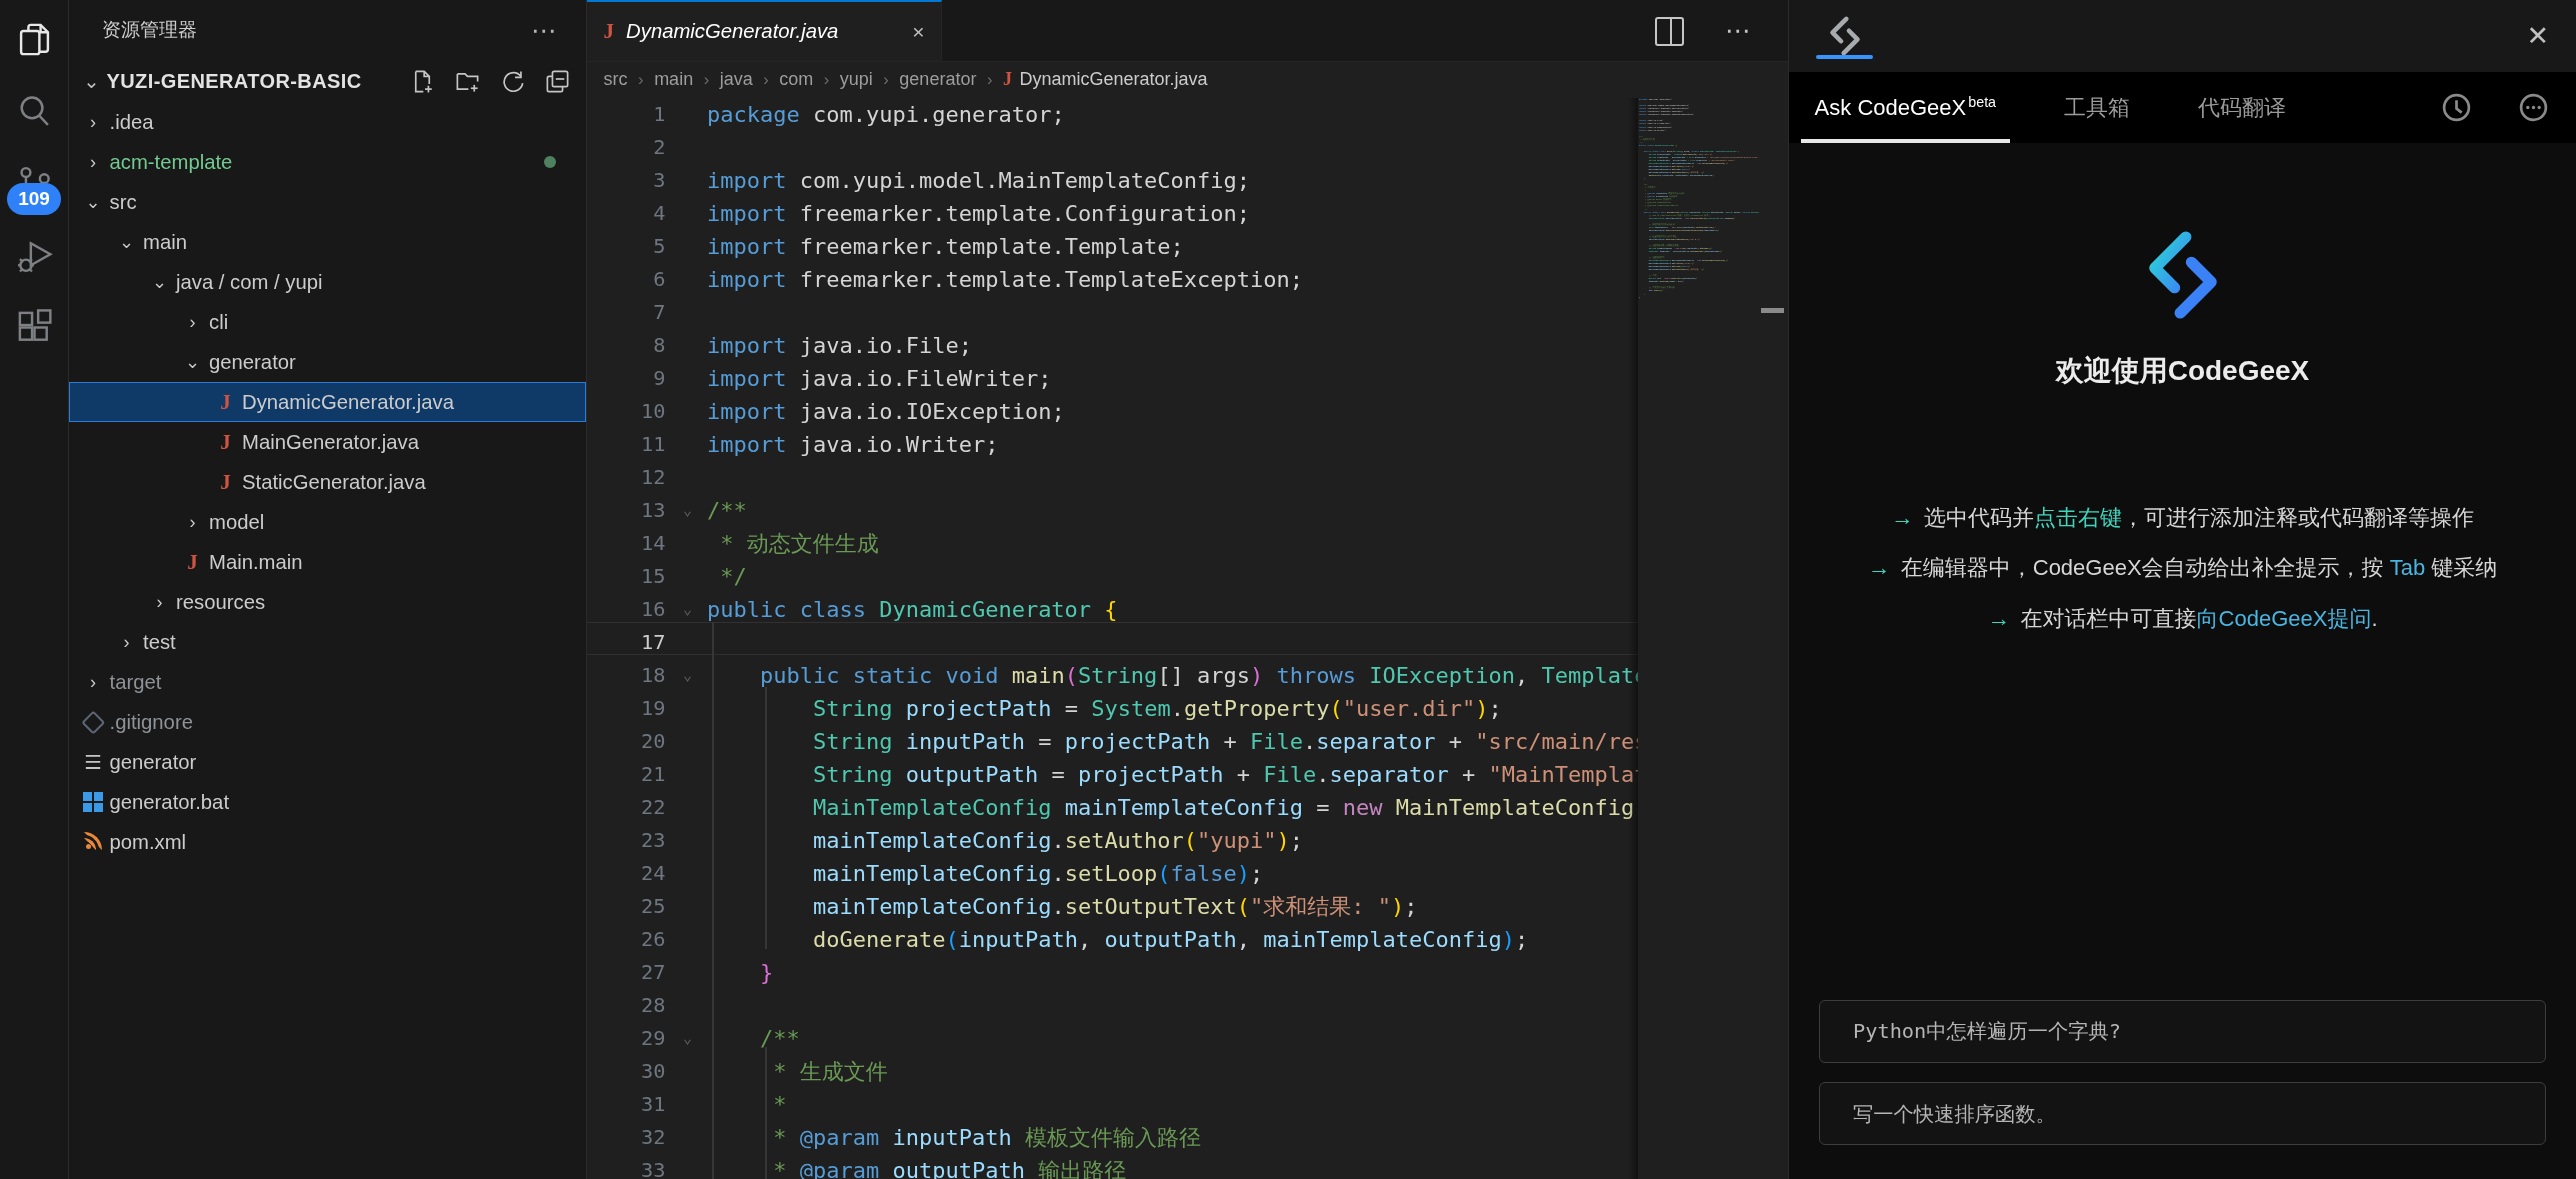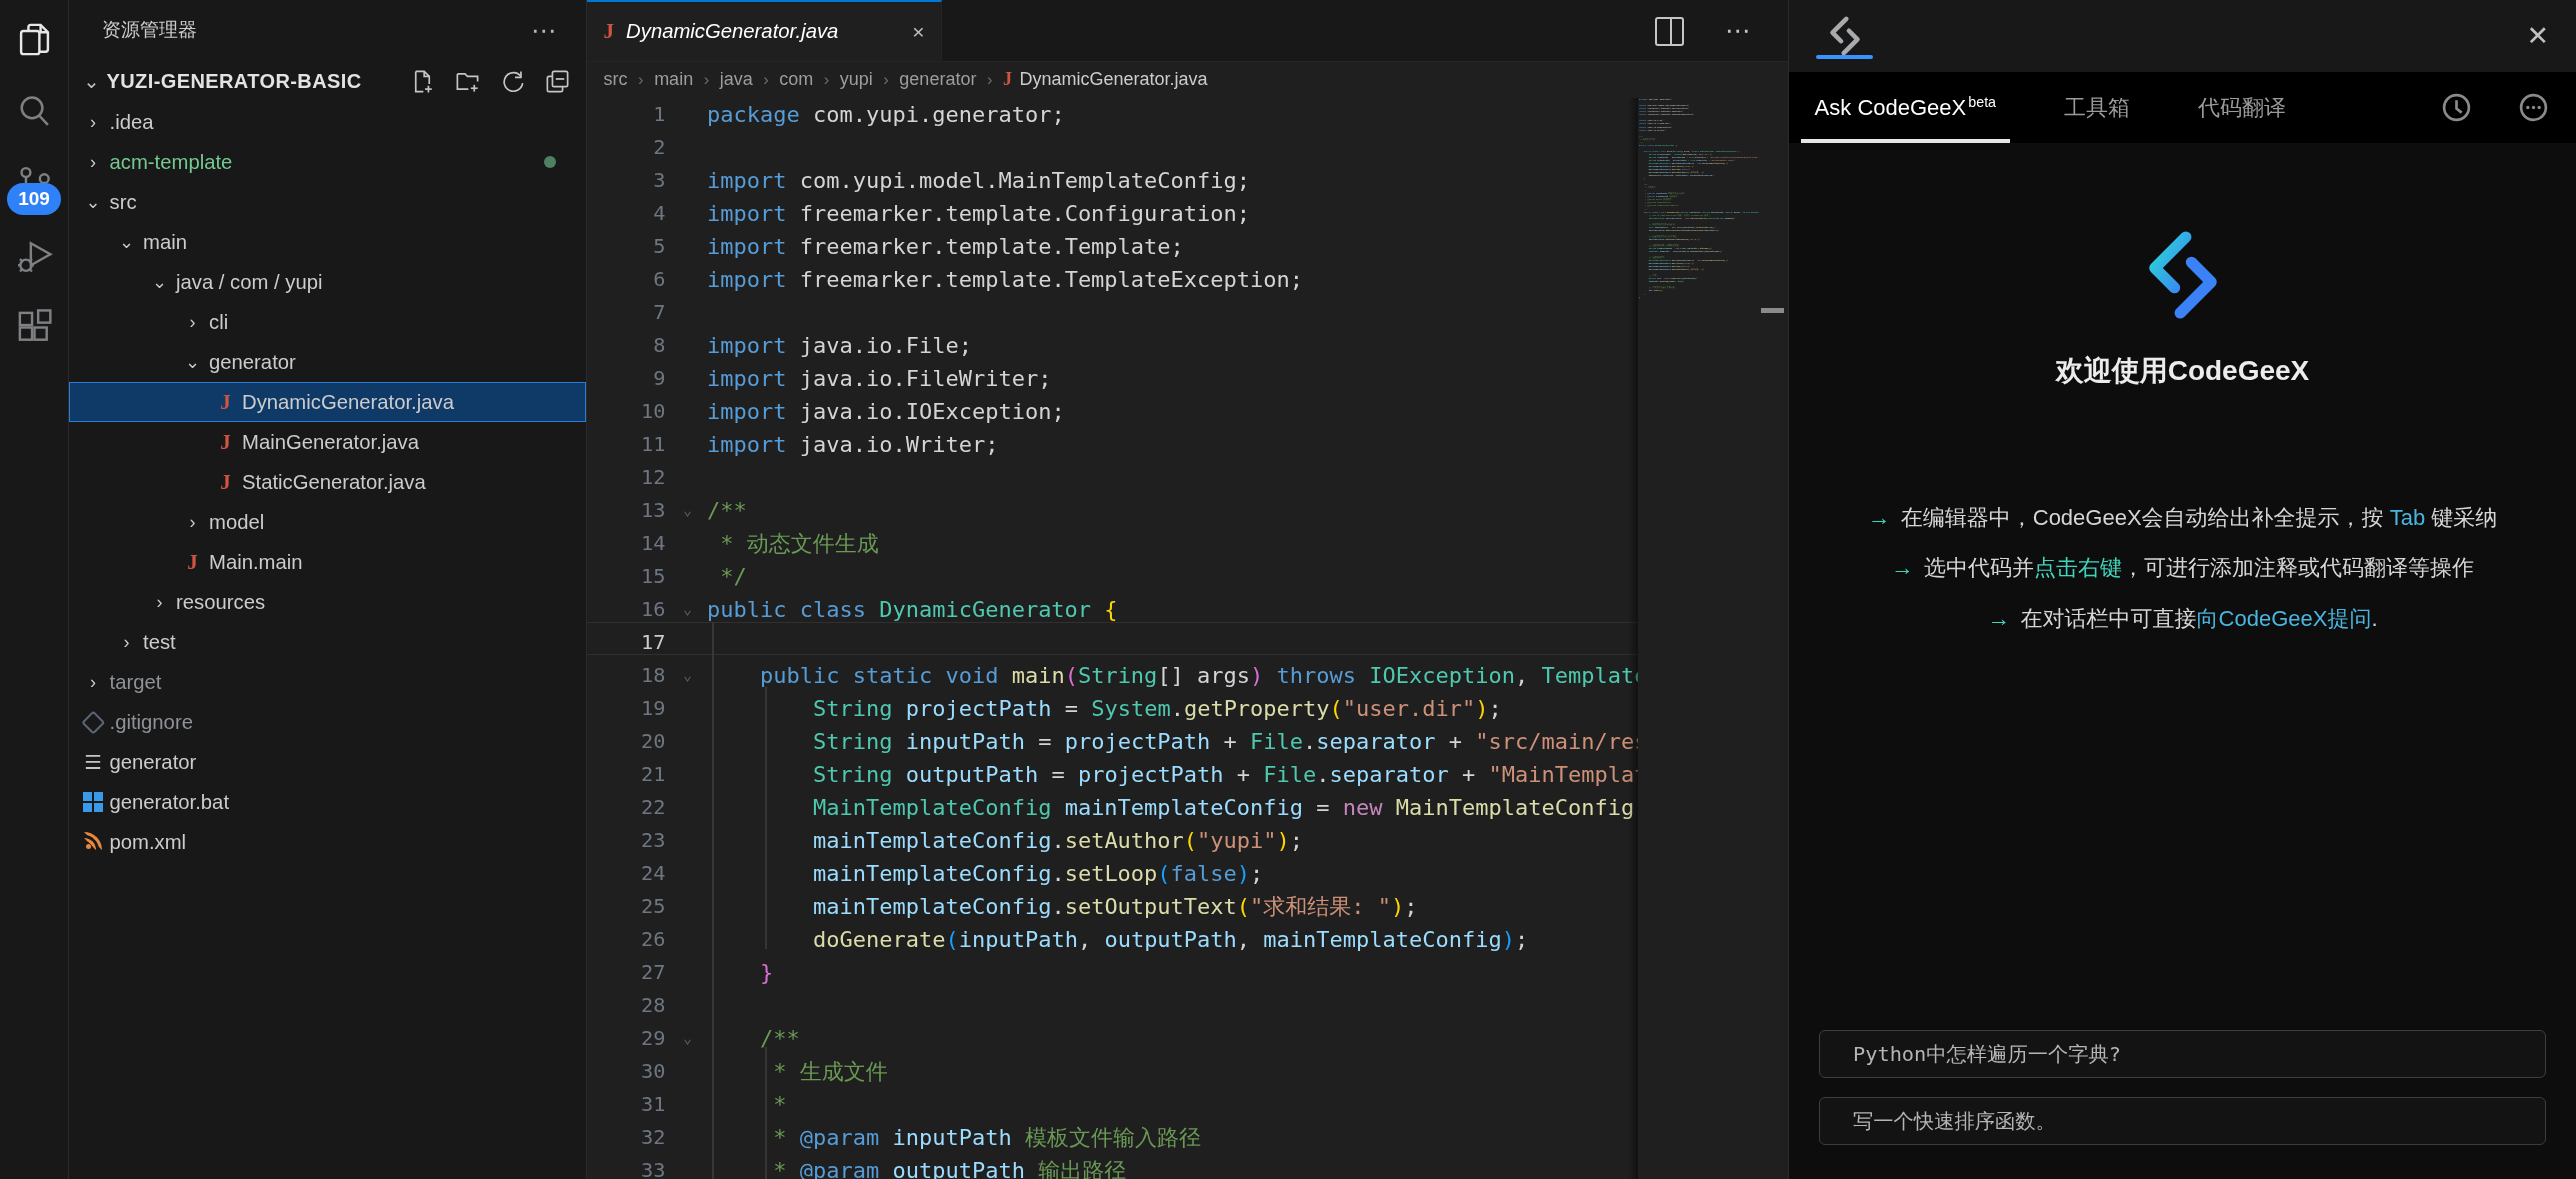--- a/index.html
+++ b/index.html
@@ -112,21 +112,21 @@
   .cg-body { position:absolute; left:0; right:0; top:143px; bottom:0; }
   .cg-biglogo { display:flex; justify-content:center; margin-top:87px; }
   .cg-biglogo svg { width:96px; height:90px; }
   .cg-welcome { text-align:center; margin-top:32px; font-size:28px; font-weight:bold; color:#ececec; }
   .cg-tips { margin-top:113px; display:flex; flex-direction:column; gap:20.3px; align-items:center; }
   .cg-tip { font-size:22px; color:#d6d6d6; white-space:nowrap; }
   .cg-tip .arrow { color:#3fd6bd; margin-right:10.5px; font-size:22.6px; }
   .hl-b { color:#4ab6e0; } .hl-c { color:#3fd6bd; }
   .cg-bottom { position:absolute; left:30px; right:30px; bottom:15px; }
   .cg-try { font-size:21px; color:#8f8f8f; margin-bottom:21px; }
-  .cg-sug { height:48px; border:1.5px solid #3d3d40; border-radius:6px; background:#131313; display:flex; align-items:center;
+  .cg-sug { height:63px; border:1.5px solid #3d3d40; border-radius:6px; background:#131313; display:flex; align-items:center;
     padding-left:33px; font-size:20.3px; color:#b5b5b5; margin-bottom:19.6px;
     font-family:"DejaVu Sans Mono","Liberation Mono",monospace; cursor:pointer; }
 </style>
 </head>
 <body>
 
 <div class="app">
 
   <aside class="activitybar" id="activitybar">
       <div class="ab-item active">
@@ -560,22 +560,22 @@
               <stop offset="0" stop-color="#2bd9d4"></stop>
                 <stop offset="1" stop-color="#3b82f6"></stop>
             </linearGradient>
           </defs>
           <path d="M34 5 L12 27 L26 41" stroke="url(#cgg1)"></path>
           <path d="M30 59 L52 37 L38 23" stroke="#3b82f6"></path>
         </svg>
       </div>
       <div class="cg-welcome">欢迎使用CodeGeeX</div>
       <div class="cg-tips" id="cg-tips">
+          <div class="cg-tip"><span class="arrow">→</span><span>选中代码并</span><span class="hl-c">点击右键</span><span>，可进行添加注释或代码翻译等操作</span></div>
           <div class="cg-tip"><span class="arrow">→</span><span>在编辑器中，CodeGeeX会自动给出补全提示，按 </span><span class="hl-b">Tab</span><span> 键采纳</span></div>
-          <div class="cg-tip"><span class="arrow">→</span><span>选中代码并</span><span class="hl-c">点击右键</span><span>，可进行添加注释或代码翻译等操作</span></div>
           <div class="cg-tip"><span class="arrow">→</span><span>在对话栏中可直接</span><span class="hl-b">向CodeGeeX提问</span><span>.</span></div>
         </div>
       <div class="cg-bottom">
         <div id="cg-sugs">
             <div class="cg-sug">Python中怎样遍历一个字典?</div>
             <div class="cg-sug">写一个快速排序函数。</div>
           </div>
       </div>
     </div>
   </aside>

